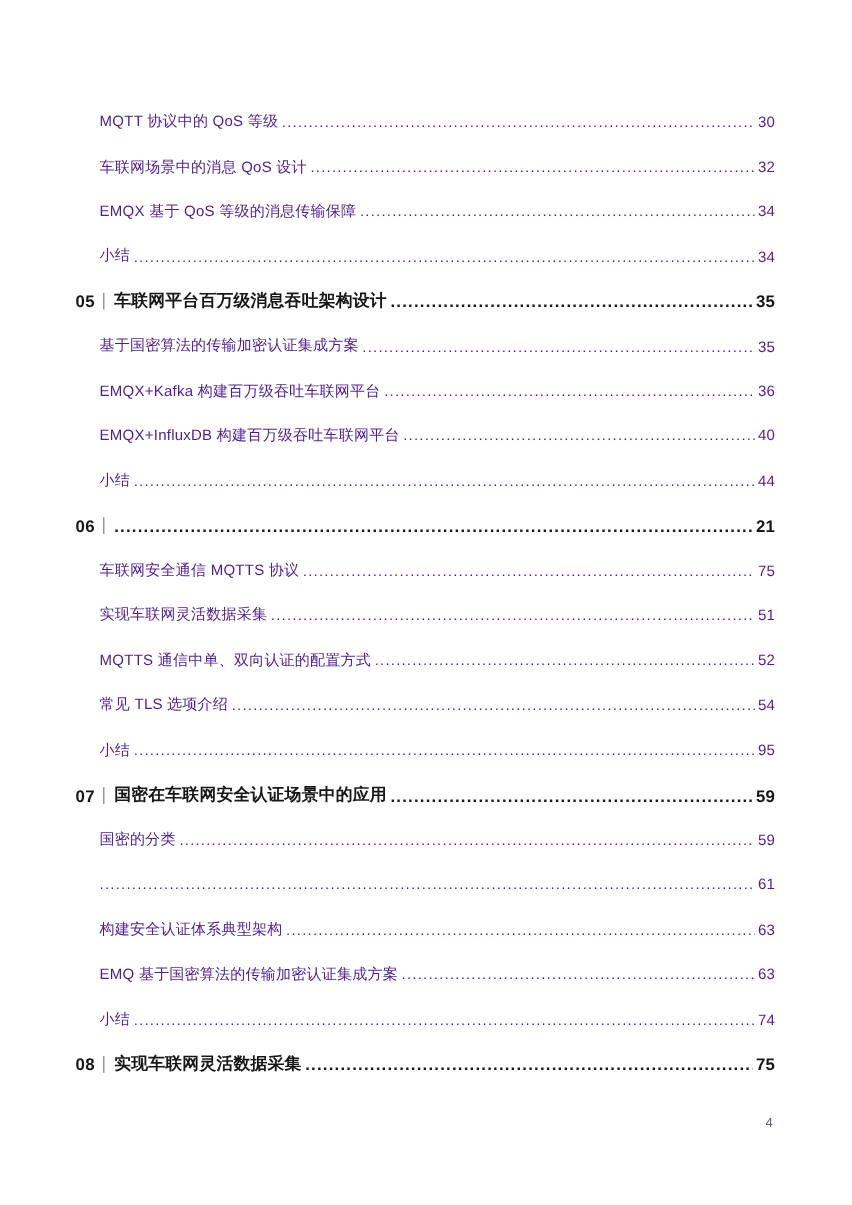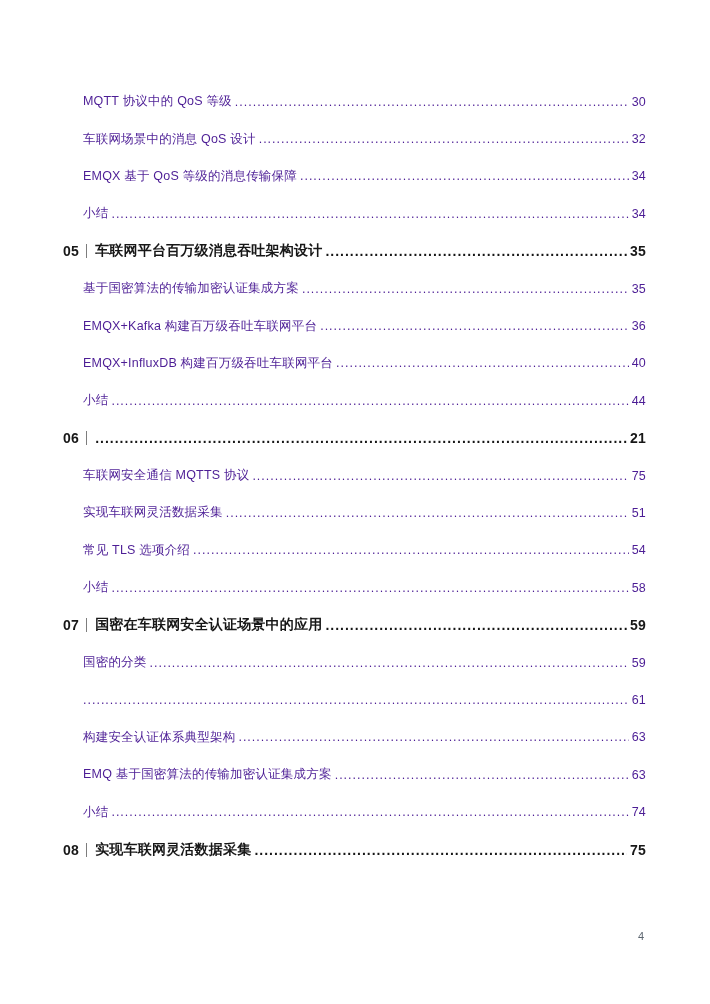--- a/index.html
+++ b/index.html
@@ -147,29 +147,35 @@
     <span class="pagenum">75</span>
   </div>
       <div class="row sub">
 
     <span class="label">实现车联网灵活数据采集</span>
     <span class="dots"></span>
     <span class="pagenum">51</span>
   </div>
       <div class="row sub">
 
+    <span class="label">MQTTS 通信中单、双向认证的配置方式</span>
+    <span class="dots"></span>
+    <span class="pagenum">52</span>
+  </div>
+      <div class="row sub">
+
     <span class="label">常见 TLS 选项介绍</span>
     <span class="dots"></span>
     <span class="pagenum">54</span>
   </div>
       <div class="row sub">
 
     <span class="label">小结</span>
     <span class="dots"></span>
-    <span class="pagenum">58</span>
+    <span class="pagenum">95</span>
   </div>
       <div class="row section">
     <span class="num">07</span>
     <span class="sep"></span>
     <span class="label">国密在车联网安全认证场景中的应用</span>
     <span class="dots"></span>
     <span class="pagenum">59</span>
   </div>
       <div class="row sub">
 

